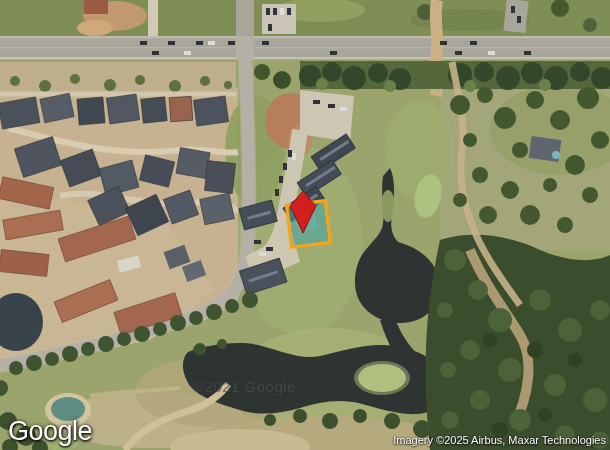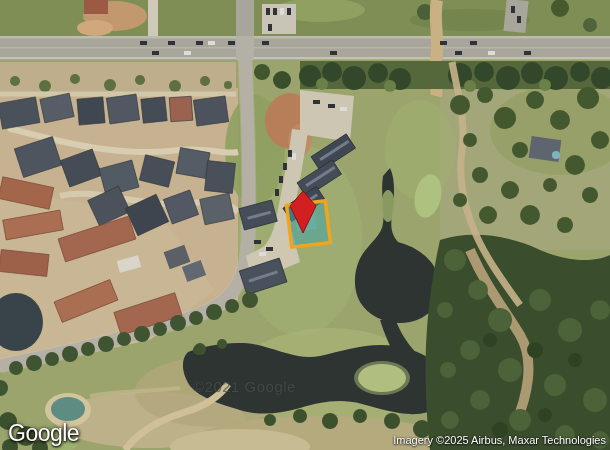--- a/index.html
+++ b/index.html
@@ -1,20 +1,20 @@
 <!DOCTYPE html>
 <html><head>
 <meta charset="utf-8">
 <style>
   html,body{margin:0;padding:0;background:#222;}
   #map{position:relative;width:610px;height:450px;overflow:hidden;font-family:"Liberation Sans",sans-serif;background:#9aa46c;}
   #map svg{position:absolute;left:0;top:0;display:block;}
   .google-logo{
     position:absolute;left:8px;bottom:3px;z-index:9;
-    font-size:23px;font-weight:500;letter-spacing:-0.5px;color:#fff;
+    font-size:27px;font-weight:500;letter-spacing:-0.5px;color:#fff;
     text-shadow:0 1px 2px rgba(0,0,0,.85),0 0 4px rgba(0,0,0,.6),1px 1px 3px rgba(0,0,0,.7);
   }
   .watermark{
     position:absolute;left:193px;top:378px;z-index:8;
     font-size:15px;color:rgba(85,90,95,.6);letter-spacing:.5px;
     text-shadow:0 0 1px rgba(30,30,35,.4);
   }
   .attribution{
     position:absolute;right:4px;bottom:4px;z-index:9;
     font-size:11px;color:#fff;

